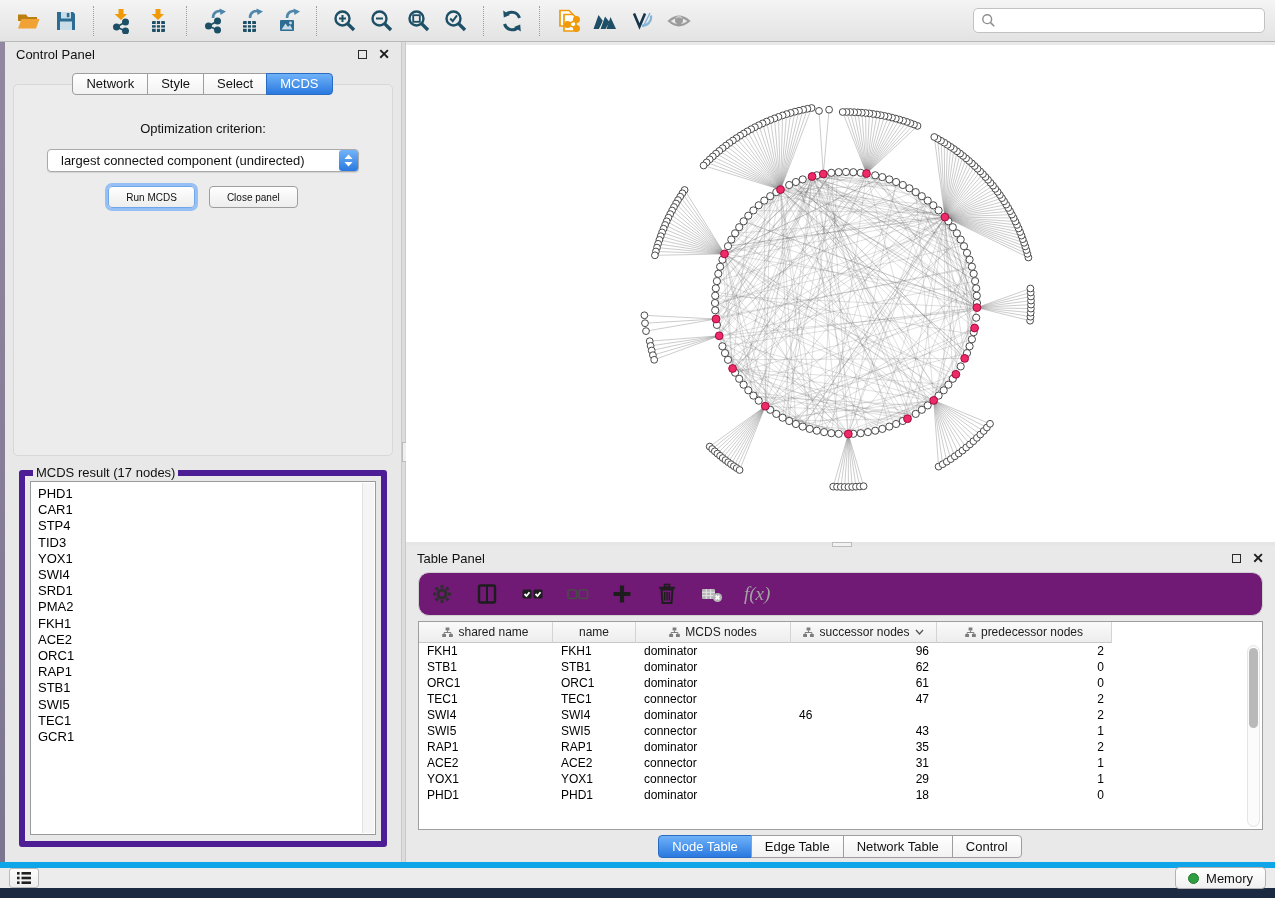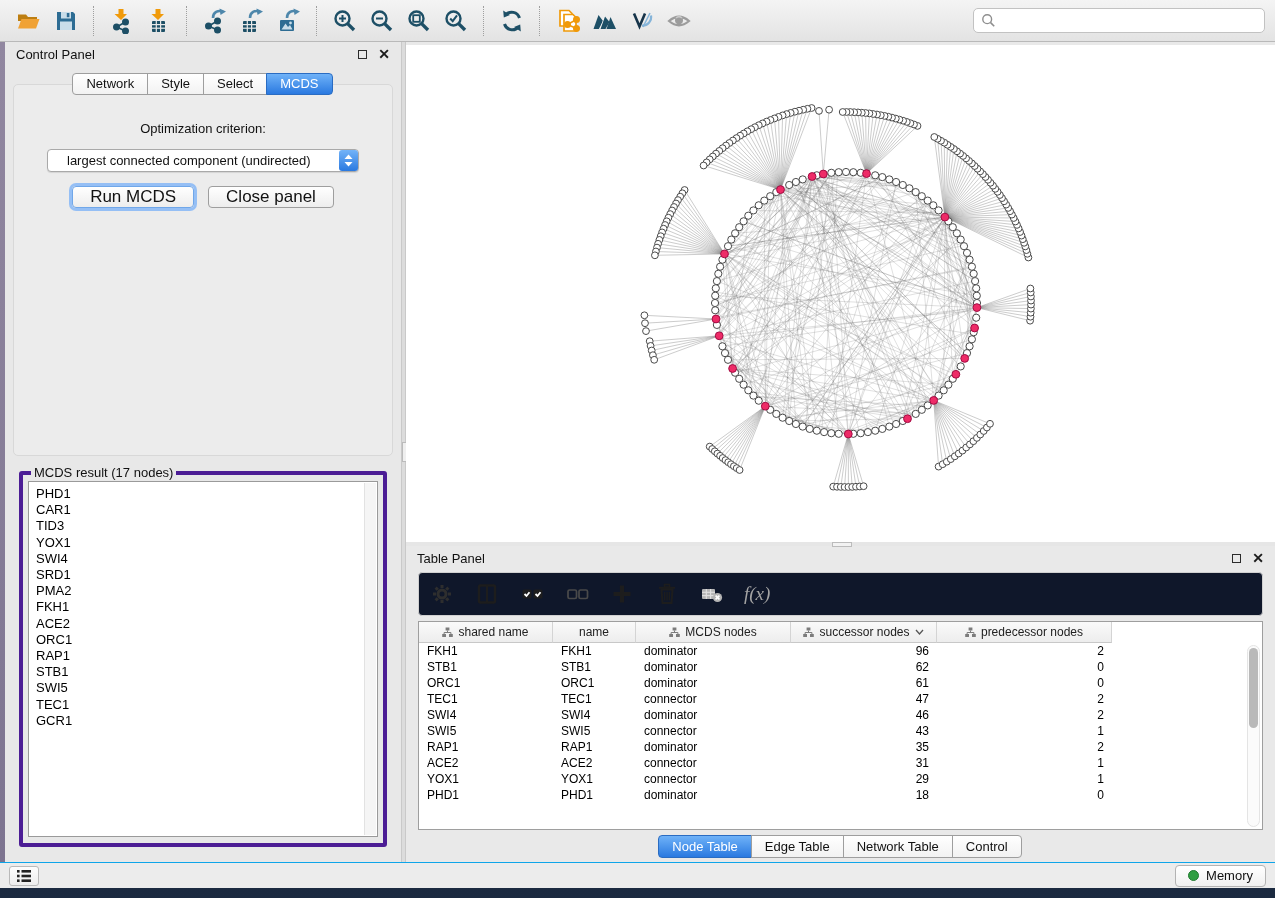--- a/index.html
+++ b/index.html
@@ -39,29 +39,29 @@
   .seg { height:22px; line-height:20px; padding:0 13px; font-size:13px; color:#111;
     background:linear-gradient(#ffffff,#f2f2f2); border:1px solid #9e9e9e; margin-left:-1px; }
   .seg:first-child { border-radius:4px 0 0 4px; }
   .seg:last-child { border-radius:0 4px 4px 0; }
   .seg.selected { background:linear-gradient(#6fb2f8,#2a79e0); color:#fff; border-color:#2a6cc2; }
   .cp-inner { margin:-11px 8px 0; background:#ececec; border:1px solid #d8d8d8; border-radius:5px;
     height:372px; flex:none; padding-top:36px; }
   .opt-label { text-align:center; font-size:13px; color:#111; }
   .dropdown { margin:13px auto 0; width:312px; height:23px; background:#fff; border:1px solid #a9a9a9;
     border-radius:4px; display:flex; align-items:center; box-shadow:0 1px 1px rgba(0,0,0,.1); }
-  .dd-text { flex:1; font-size:13px; color:#111; padding-left:13px; white-space:nowrap;margin-left:6px; }
+  .dd-text { flex:1; font-size:13px; color:#111; padding-left:13px; white-space:nowrap; }
   .dd-stepper { width:19px; height:21px; margin-right:0px; border-radius:3px;
     background:linear-gradient(#72b3f8,#2a79e0); display:flex; flex-direction:column;
     align-items:center; justify-content:center; gap:1px; }
   .btn-row { display:flex; justify-content:center; gap:14px; margin-top:14px; }
-  .mac-btn { height:22px; padding:0 17px; font-size:17px; color:#111;
+  .mac-btn { height:22px; padding:0 17px; font-size:10px; color:#111;
     background:linear-gradient(#ffffff,#ededed); border:1px solid #9e9e9e; border-radius:4px; }
   .mac-btn.focused { box-shadow:0 0 0 3px rgba(120,176,248,.75); border-color:#70a7e9; }
-  .mcds-group { margin:9px 14px 15px; border:4px solid #4c1d95; border-radius:3px;
+  .mcds-group { margin:9px 14px 15px; border:6px solid #4c1d95; border-radius:3px;
     padding:1px 5px 6px; flex:1; display:flex; min-height:0; }
   .mcds-group legend { font-size:13px; color:#111; padding:0 3px; margin-left:3px; }
   .mcds-list { flex:1; background:#fff; border:1px solid #9a9a9a; position:relative;
     padding:4px 0 0 7px; font-size:13px; line-height:16.2px; color:#000; overflow:hidden; }
   .mcds-list::after { content:""; position:absolute; right:1px; top:1px; bottom:1px; width:11px;
     background:#f5f5f5; border-left:1px solid #e2e2e2; }
 
   
   .net-titlebar { height:19px; background:linear-gradient(#f2f2f2,#d6d6d6);
     border-bottom:1px solid #a8a8a8; border-top:1px solid #cfcfcf; display:flex; align-items:center;
@@ -71,42 +71,42 @@
   .tl.yellow { background:#febc2e; border:1px solid #dfa023; }
   .tl.green { background:#28c840; border:1px solid #1da932; }
   .net-title { position:absolute; left:0; right:0; text-align:center; font-size:12.5px; color:#1c1c1c; }
   .net-canvas { height:497px; background:#fff; position:relative; flex:none; }
   .h-splitter { height:4px; background:#e6e6e6; position:relative; }
   .h-splitter::after { content:""; position:absolute; left:50%; top:0; width:18px; height:3px;
     margin-left:-9px; background:#f2f2f2; border:1px solid #bbb; }
 
   
   .table-panel { flex:1; background:#e9e9e9; display:flex; flex-direction:column; min-height:0; }
-  .tp-toolbar { margin:2px 12px 0; height:44px; background:#0f172a; border:1px solid #d0d0d0;
-    border-radius:4px; display:flex; align-items:center; padding:0 10px; gap:19px; flex:none; }
+  .tp-toolbar { margin:2px 12px 0; height:44px; background:#701a75; border:1px solid #d0d0d0;
+    border-radius:11px; display:flex; align-items:center; padding:0 10px; gap:19px; flex:none; }
   .tp-btn { width:26px; height:26px; display:flex; align-items:center; justify-content:center; }
   .fx-label { font-size:19px; font-style:italic; font-family:"Liberation Serif", serif; color:#a3a3a3; }
   .table-wrap { margin:5px 12px 0; flex:1; background:#fff; border:1px solid #9e9e9e;
     position:relative; overflow:hidden; }
   .thead { display:flex; height:21px; width:694px; }
   .th { display:flex; align-items:center; justify-content:center; gap:5px; font-size:12px; color:#222;
     border-right:1px solid #d4d4d4; border-bottom:1px solid #c8c8c8;
     background:linear-gradient(#fafafa,#ededed); white-space:nowrap; }
   .tr { display:flex; height:16px; align-items:center; font-size:12px; color:#000; }
   .td { padding:0 8px; white-space:nowrap; overflow:hidden; }
   .vscroll { position:absolute; right:2px; top:23px; bottom:2px; width:13px; background:#fbfbfb;
     border:1px solid #e4e4e4; border-radius:7px; }
   .vscroll .thumb { position:absolute; left:1px; top:2px; width:9px; height:80px;
     background:#b9b9b9; border-radius:5px; }
   .tp-tabs { height:32px; display:flex; justify-content:center; align-items:center; flex:none; }
   .tp-tabs .seg { height:23px; line-height:21px; }
 
   
   .status-bar { position:absolute; left:0; right:0; bottom:0; height:26px; background:#ececec;
-    border-top:1px solid #0ea5e9; display:flex; align-items:center; padding:0 9px; z-index:4; }
+    border-top:6px solid #0ea5e9; display:flex; align-items:center; padding:0 9px; z-index:4; }
   .status-left-btn { width:30px; height:20px; border:1px solid #b9b9b9;
     background:linear-gradient(#fdfdfd,#ededed); border-radius:3px;
     display:flex; align-items:center; justify-content:center; }
   .memory-btn { margin-left:auto; height:22px; border:1px solid #b3b3b3;
     background:linear-gradient(#ffffff,#f0f0f0); border-radius:4px; display:flex;
     align-items:center; gap:7px; padding:0 12px; font-size:13px; color:#111; }
   .memory-dot { width:11px; height:11px; border-radius:50%; background:#2f9e41; border:1px solid #217a30; }
 </style>
 </head>
 <body>
@@ -315,20 +315,21 @@
         <div class="btn-row">
           <button class="mac-btn focused">Run MCDS</button>
           <button class="mac-btn">Close panel</button>
         </div>
       </div>
       <fieldset class="mcds-group">
         <legend>MCDS result (17 nodes)</legend>
         <div class="mcds-list" id="mcdsList">
             <div>PHD1</div>
             <div>CAR1</div>
+            <div>STP4</div>
             <div>TID3</div>
             <div>YOX1</div>
             <div>SWI4</div>
             <div>SRD1</div>
             <div>PMA2</div>
             <div>FKH1</div>
             <div>ACE2</div>
             <div>ORC1</div>
             <div>RAP1</div>
             <div>STB1</div>
@@ -1278,21 +1279,21 @@
                 <div class="td" style="width: 134px; text-align: left;">TEC1</div>
                 <div class="td" style="width: 83px; text-align: left;">TEC1</div>
                 <div class="td" style="width: 155px; text-align: left;">connector</div>
                 <div class="td" style="width: 146px; text-align: right;">47</div>
                 <div class="td" style="width: 175px; text-align: right;">2</div>
               </div>
               <div class="tr">
                 <div class="td" style="width: 134px; text-align: left;">SWI4</div>
                 <div class="td" style="width: 83px; text-align: left;">SWI4</div>
                 <div class="td" style="width: 155px; text-align: left;">dominator</div>
-                <div class="td" style="width: 146px; text-align: right;">46</div>
+                <div class="td" style="width: 146px; ">46</div>
                 <div class="td" style="width: 175px; text-align: right;">2</div>
               </div>
               <div class="tr">
                 <div class="td" style="width: 134px; text-align: left;">SWI5</div>
                 <div class="td" style="width: 83px; text-align: left;">SWI5</div>
                 <div class="td" style="width: 155px; text-align: left;">connector</div>
                 <div class="td" style="width: 146px; text-align: right;">43</div>
                 <div class="td" style="width: 175px; text-align: right;">1</div>
               </div>
               <div class="tr">

